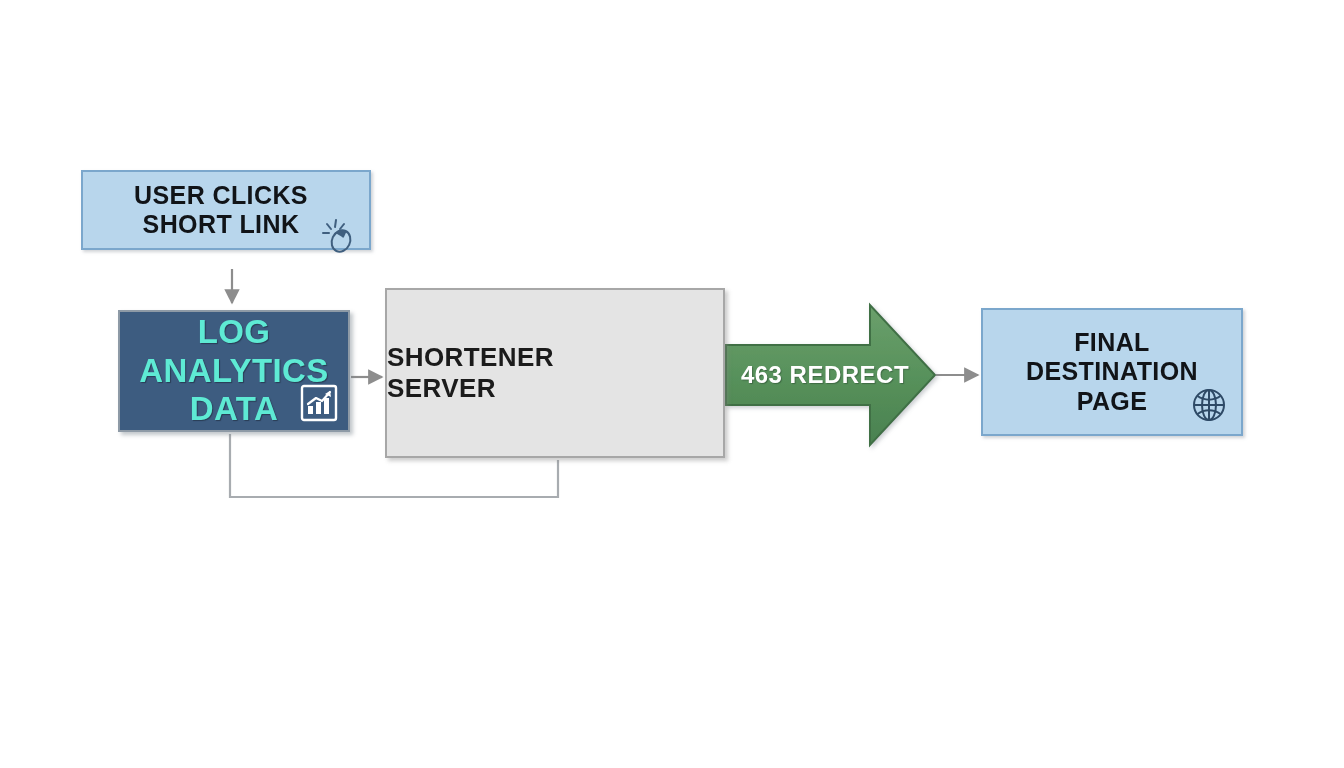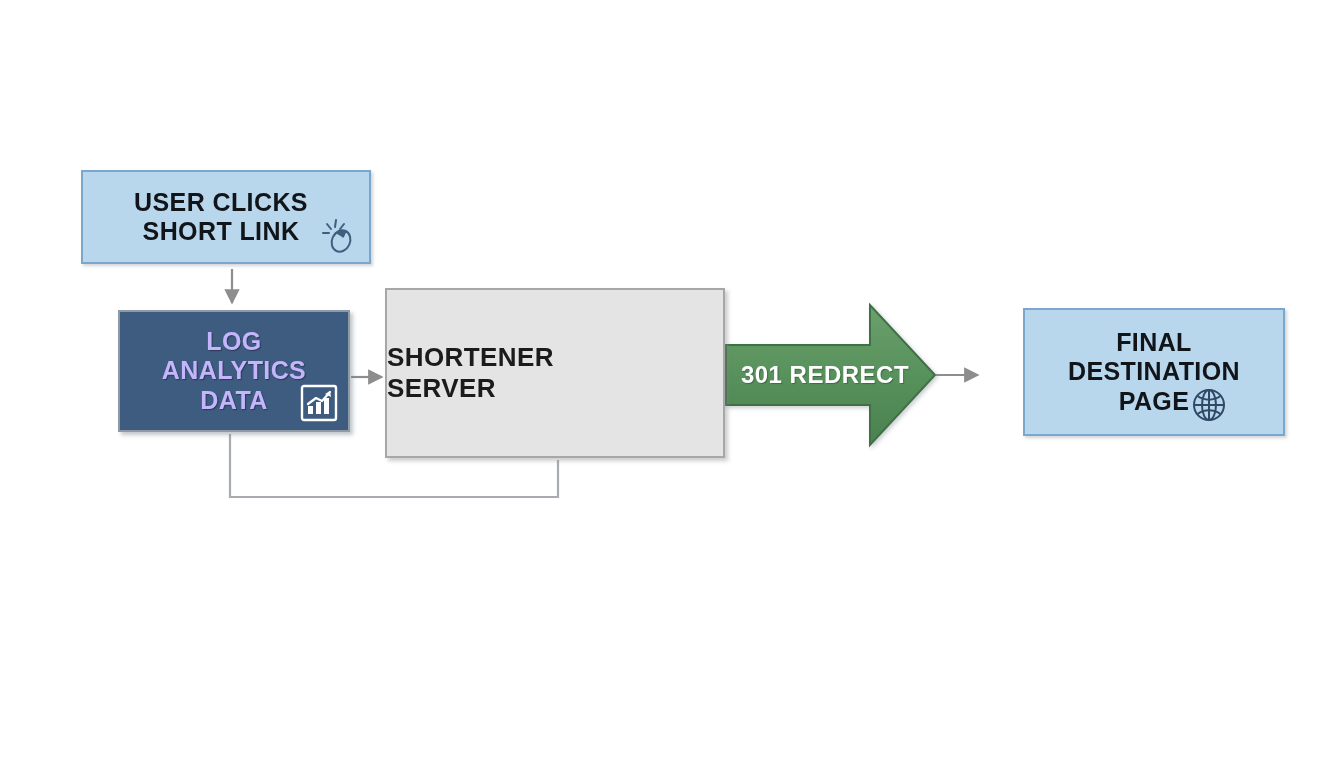--- a/index.html
+++ b/index.html
@@ -36,21 +36,21 @@
     line-height: 1.18;
     text-align: center;
     white-space: pre-line;
   }
 
   
   #node-user-clicks {
     left: 81px;
     top: 170px;
     width: 290px;
-    height: 94px;
+    height: 80px;
     background: #b8d6ec;
     border: 2px solid #7ba7cc;
     box-shadow: 2px 2px 3px rgba(120,130,140,0.35);
   }
   #node-user-clicks .node-label {
     font-size: 25px;
     color: #111418;
     padding-right: 10px;
   }
 
@@ -58,22 +58,22 @@
   #node-log-analytics {
     left: 118px;
     top: 310px;
     width: 232px;
     height: 122px;
     background: #3d5c80;
     border: 2px solid #8e9aa6;
     box-shadow: 3px 3px 4px rgba(120,130,140,0.45);
   }
   #node-log-analytics .node-label {
-    font-size: 25px;
-    color: #c4b5fd;
+    font-size: 33px;
+    color: #5eead4;
     text-shadow: 1px 1px 1px rgba(25,35,50,0.55);
   }
 
   
   #node-shortener-server {
     left: 385px;
     top: 288px;
     width: 340px;
     height: 170px;
     background: #e4e4e4;
@@ -82,21 +82,21 @@
     justify-content: flex-start;
   }
   #node-shortener-server .node-label {
     font-size: 26px;
     color: #1b1b1b;
     text-align: left;
   }
 
   
   #node-final-destination {
-    left: 1023px;
+    left: 981px;
     top: 308px;
     width: 262px;
     height: 128px;
     background: #b8d6ec;
     border: 2px solid #7ba7cc;
     box-shadow: 2px 2px 3px rgba(120,130,140,0.35);
   }
   #node-final-destination .node-label {
     font-size: 25px;
     color: #111418;
@@ -207,21 +207,21 @@
     <polygon points="30,7 31,13 25,10" fill="#ffffff"></polygon>
   </svg>
 </span>
 
 <div class="node" id="node-shortener-server">
   <div class="node-label">SHORTENER
 SERVER</div>
 </div>
 
 <div id="arrow-301-redirect">
-  <div class="arrow-text">301 REDRECT</div>
+  <div class="arrow-text">463 REDRECT</div>
 </div>
 
 <div class="node" id="node-final-destination">
   <div class="node-label">FINAL
 DESTINATION
 PAGE</div>
 </div>
 <span class="icon-slot" id="icon-globe">
   <svg width="38" height="38" viewBox="0 0 38 38" xmlns="http://www.w3.org/2000/svg">
     <g fill="none" stroke="#2e4a66" stroke-width="2">

